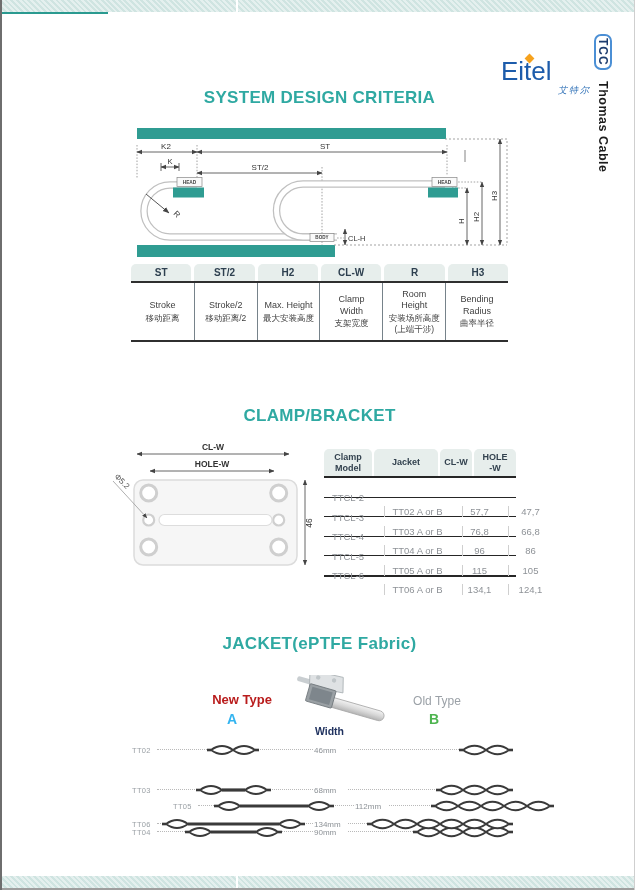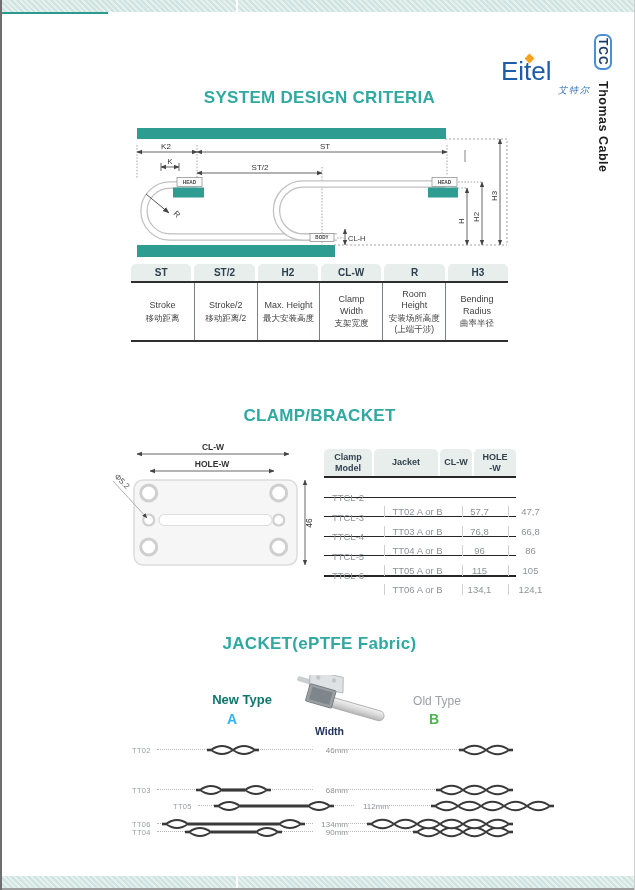--- a/index.html
+++ b/index.html
@@ -41,32 +41,32 @@
   .clampt-headers{display:grid;grid-template-columns:48px 64px 32px 42px;gap:2px;height:27px;}
   .clampt-h{background:#e7eeec;border-radius:5px 5px 0 0;font-size:9px;font-weight:bold;color:#33424f;
         display:flex;align-items:center;justify-content:center;text-align:center;line-height:1.15;}
   .clampt-row{display:grid;grid-template-columns:48px 64px 32px 42px;gap:14px;height:18.6px;border-top:1.5px solid #262626;}
   .clampt-row:first-of-type{border-top:2px solid #262626;}
   .clampt-row:last-of-type{border-bottom:2px solid #262626;}
   .clampt-c{display:flex;align-items:center;justify-content:center;font-size:9.5px;color:#8e9297;}
   .clampt-c + .clampt-c{border-left:1px solid #cfcfcf;margin-left:-2px;margin-top:28px;}
   
   .jk-newtype{position:absolute;left:190px;top:692px;width:100px;text-align:center;
-        color:#0f766e;font-weight:bold;font-size:13px;}
+        color:#b91c1c;font-weight:bold;font-size:13px;}
   .jk-a{position:absolute;left:180px;top:711px;width:100px;text-align:center;color:#33b4f0;font-weight:bold;font-size:14px;}
   .jk-oldtype{position:absolute;left:395px;top:694px;width:80px;text-align:center;color:#9ba1a7;font-size:12px;}
   .jk-b{position:absolute;left:392px;top:711px;width:80px;text-align:center;color:#4db44f;font-weight:bold;font-size:14px;}
   .jk-width{position:absolute;left:300px;top:725px;width:55px;text-align:center;color:#20325f;font-weight:bold;font-size:10.5px;}
   .jk-row{position:absolute;left:129px;width:382px;height:20px;}
   .jk-model{position:absolute;left:1px;top:50%;transform:translateY(-50%);font-size:7.5px;color:#9aa0a5;letter-spacing:.3px;}
   .jk-dots{position:absolute;left:26px;right:0;top:9px;border-top:1.5px dotted #b9b9b9;}
   .jk-new{position:absolute;top:1px;}
   .jk-old{position:absolute;right:0;top:1px;}
   .jk-wlabel{position:absolute;left:183px;width:34px;top:50%;transform:translateY(-50%);
-        text-align:right;background:#fff;font-size:8px;color:#8c9196;}
+        text-align:left;background:#fff;font-size:8px;color:#8c9196;}
   svg text{font-family:"Liberation Sans",sans-serif;}
 </style>
 </head>
 <body>
 
 <div class="page">
 
   <div class="band" style="top:0">
     <div class="band-seam"></div>
   </div>

